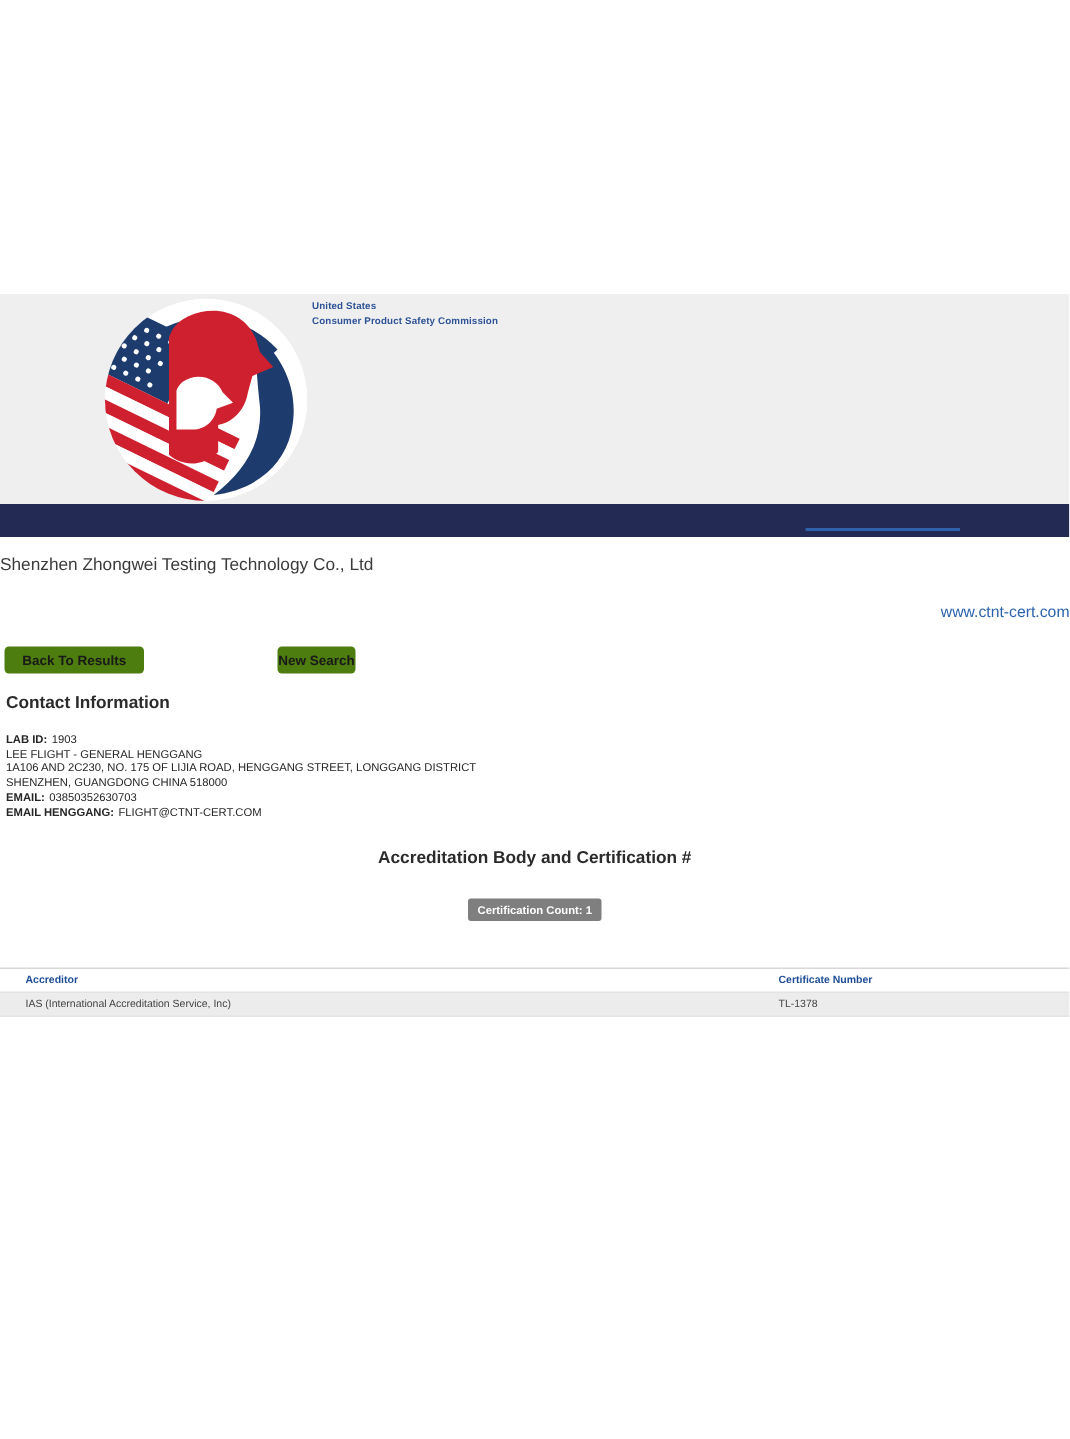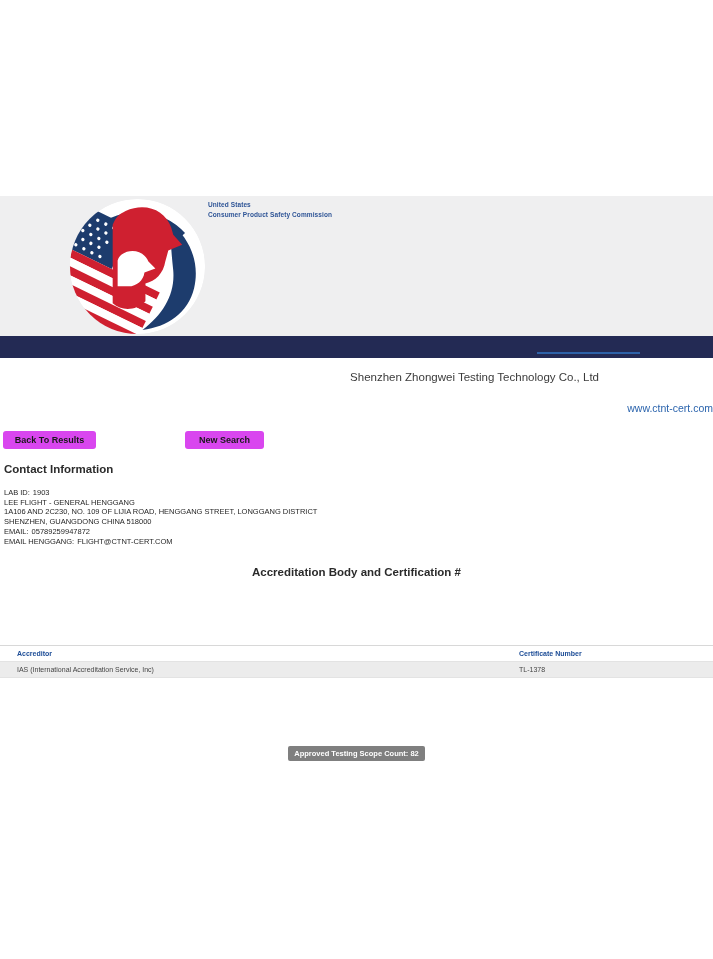--- a/index.html
+++ b/index.html
@@ -10,42 +10,42 @@
   .gov-header{position:absolute;left:0;top:196px;width:713px;height:140px;background:#efeff0;}
   .logo{position:absolute;left:68px;top:1px;width:139px;height:139px;}
   .agency{position:absolute;left:208px;top:4px;font-size:6.5px;font-weight:600;
           color:#2e5496;line-height:9.5px;letter-spacing:.1px;}
 
   
   .nav-bar{position:absolute;left:0;top:336px;width:713px;height:22px;background:#232a54;}
   .nav-underline{position:absolute;left:537px;bottom:4px;width:103px;height:2px;background:#2e62a8;}
 
   
-  .lab-title{position:absolute;left:0;top:371px;width:599px;text-align:right;
+  .lab-title{position:absolute;left:0;top:371px;width:713px;text-align:left;
              font-size:11.5px;color:#3b3b3b;}
   .lab-site{position:absolute;left:0;top:402px;width:713px;text-align:right;
             font-size:10.5px;color:#2b64ad;text-decoration:none;cursor:pointer;}
 
   
-  .btn{position:absolute;top:431px;height:18px;background:#d946ef;border:none;border-radius:3px;
+  .btn{position:absolute;top:431px;height:18px;background:#4d7c0f;border:none;border-radius:3px;
        font-family:"Liberation Sans", sans-serif;font-size:9px;font-weight:bold;color:#191919;
        cursor:pointer;padding:0;}
   .btn.back{left:3px;width:93px;}
-  .btn.new{left:185px;width:79px;}
+  .btn.new{left:185px;width:52px;}
 
   
   .section-heading{position:absolute;font-size:11.5px;font-weight:bold;color:#2b2b2b;text-align:center;}
   .section-heading.left{left:4px;top:463px;}
   .section-heading.center{left:0;width:713px;text-align:center;}
   .section-heading.accred{top:566px;}
   .section-heading.scope{top:711px;}
 
   
   .contact-block{position:absolute;left:4px;top:488px;font-size:7.5px;line-height:9.7px;color:#262626;}
-  .contact-block b{font-weight:normal;margin-right:3px;}
+  .contact-block b{font-weight:bold;margin-right:3px;}
 
   
   .badge-wrap{position:absolute;left:0;width:713px;text-align:center;}
   .badge-wrap.cert{top:596px;}
   .badge-wrap.scope2{top:742px;}
   .badge{display:inline-block;background:#7f7f7f;color:#ffffff;font-size:7.5px;font-weight:bold;
          padding:3px 6px;border-radius:2px;}
 
   
   .accred-table{position:absolute;left:0;top:645px;width:713px;border-collapse:collapse;table-layout:fixed;}
@@ -132,46 +132,46 @@
   <button class="btn back">Back To Results</button>
   <button class="btn new">New Search</button>
 
   <div class="section-heading left">Contact Information</div>
 
   <div class="contact-block">
     <div>
       <b>LAB ID:</b><span>1903</span>
     </div>
     <div>LEE FLIGHT - GENERAL HENGGANG</div>
-    <div>1A106 AND 2C230, NO. 109 OF LIJIA ROAD, HENGGANG STREET, LONGGANG DISTRICT</div>
+    <div>1A106 AND 2C230, NO. 175 OF LIJIA ROAD, HENGGANG STREET, LONGGANG DISTRICT</div>
     <div>SHENZHEN, GUANGDONG CHINA 518000</div>
     <div>
-      <b>EMAIL:</b><span>05789259947872</span>
+      <b>EMAIL:</b><span>03850352630703</span>
     </div>
     <div>
       <b>EMAIL HENGGANG:</b><span>FLIGHT@CTNT-CERT.COM</span>
     </div>
   </div>
 
   <div class="section-heading center accred">Accreditation Body and Certification #</div>
 
+  <div class="badge-wrap cert">
+    <span class="badge">Certification Count: 1</span>
+  </div>
 
   <table class="accred-table">
     <thead>
       <tr>
         <th>Accreditor</th>
         <th class="col2">Certificate Number</th>
       </tr>
     </thead>
     <tbody>
       <tr>
         <td>IAS (International Accreditation Service, Inc)</td>
         <td>TL-1378</td>
       </tr>
     </tbody>
   </table>
 
 
-  <div class="badge-wrap scope2">
-    <span class="badge">Approved Testing Scope Count: 82</span>
-  </div>
 
 </div>
 
 </body></html>

